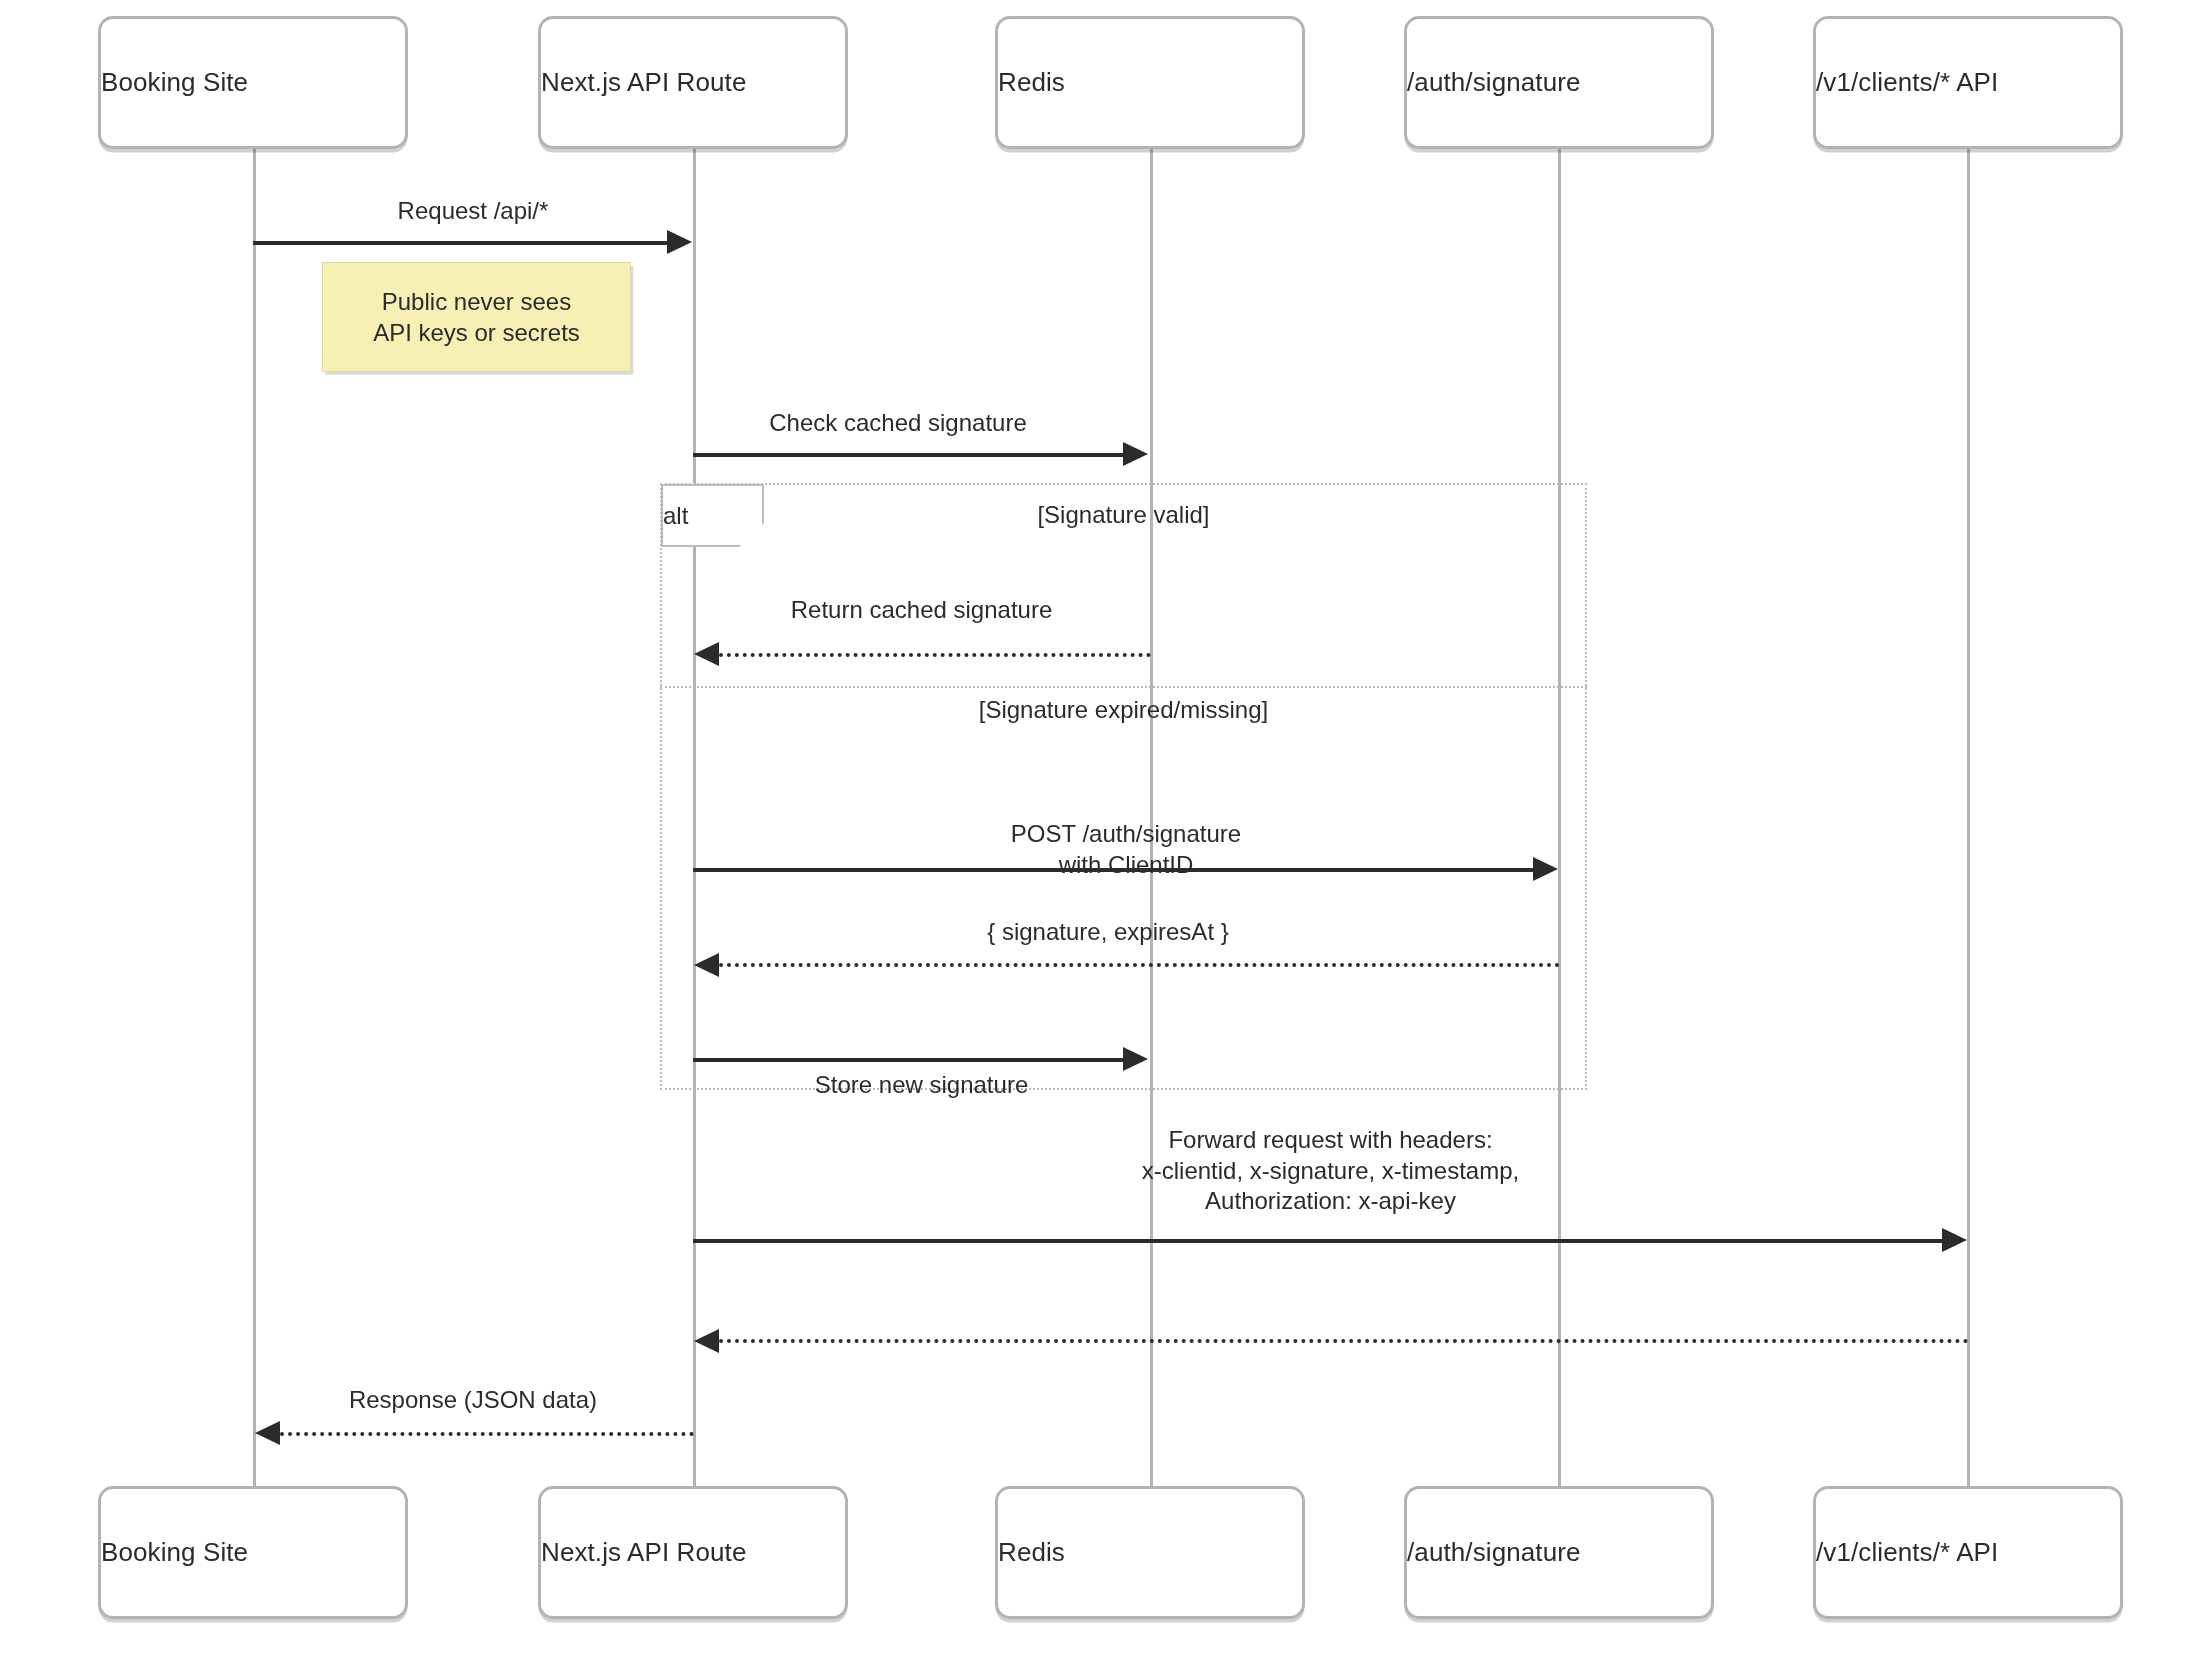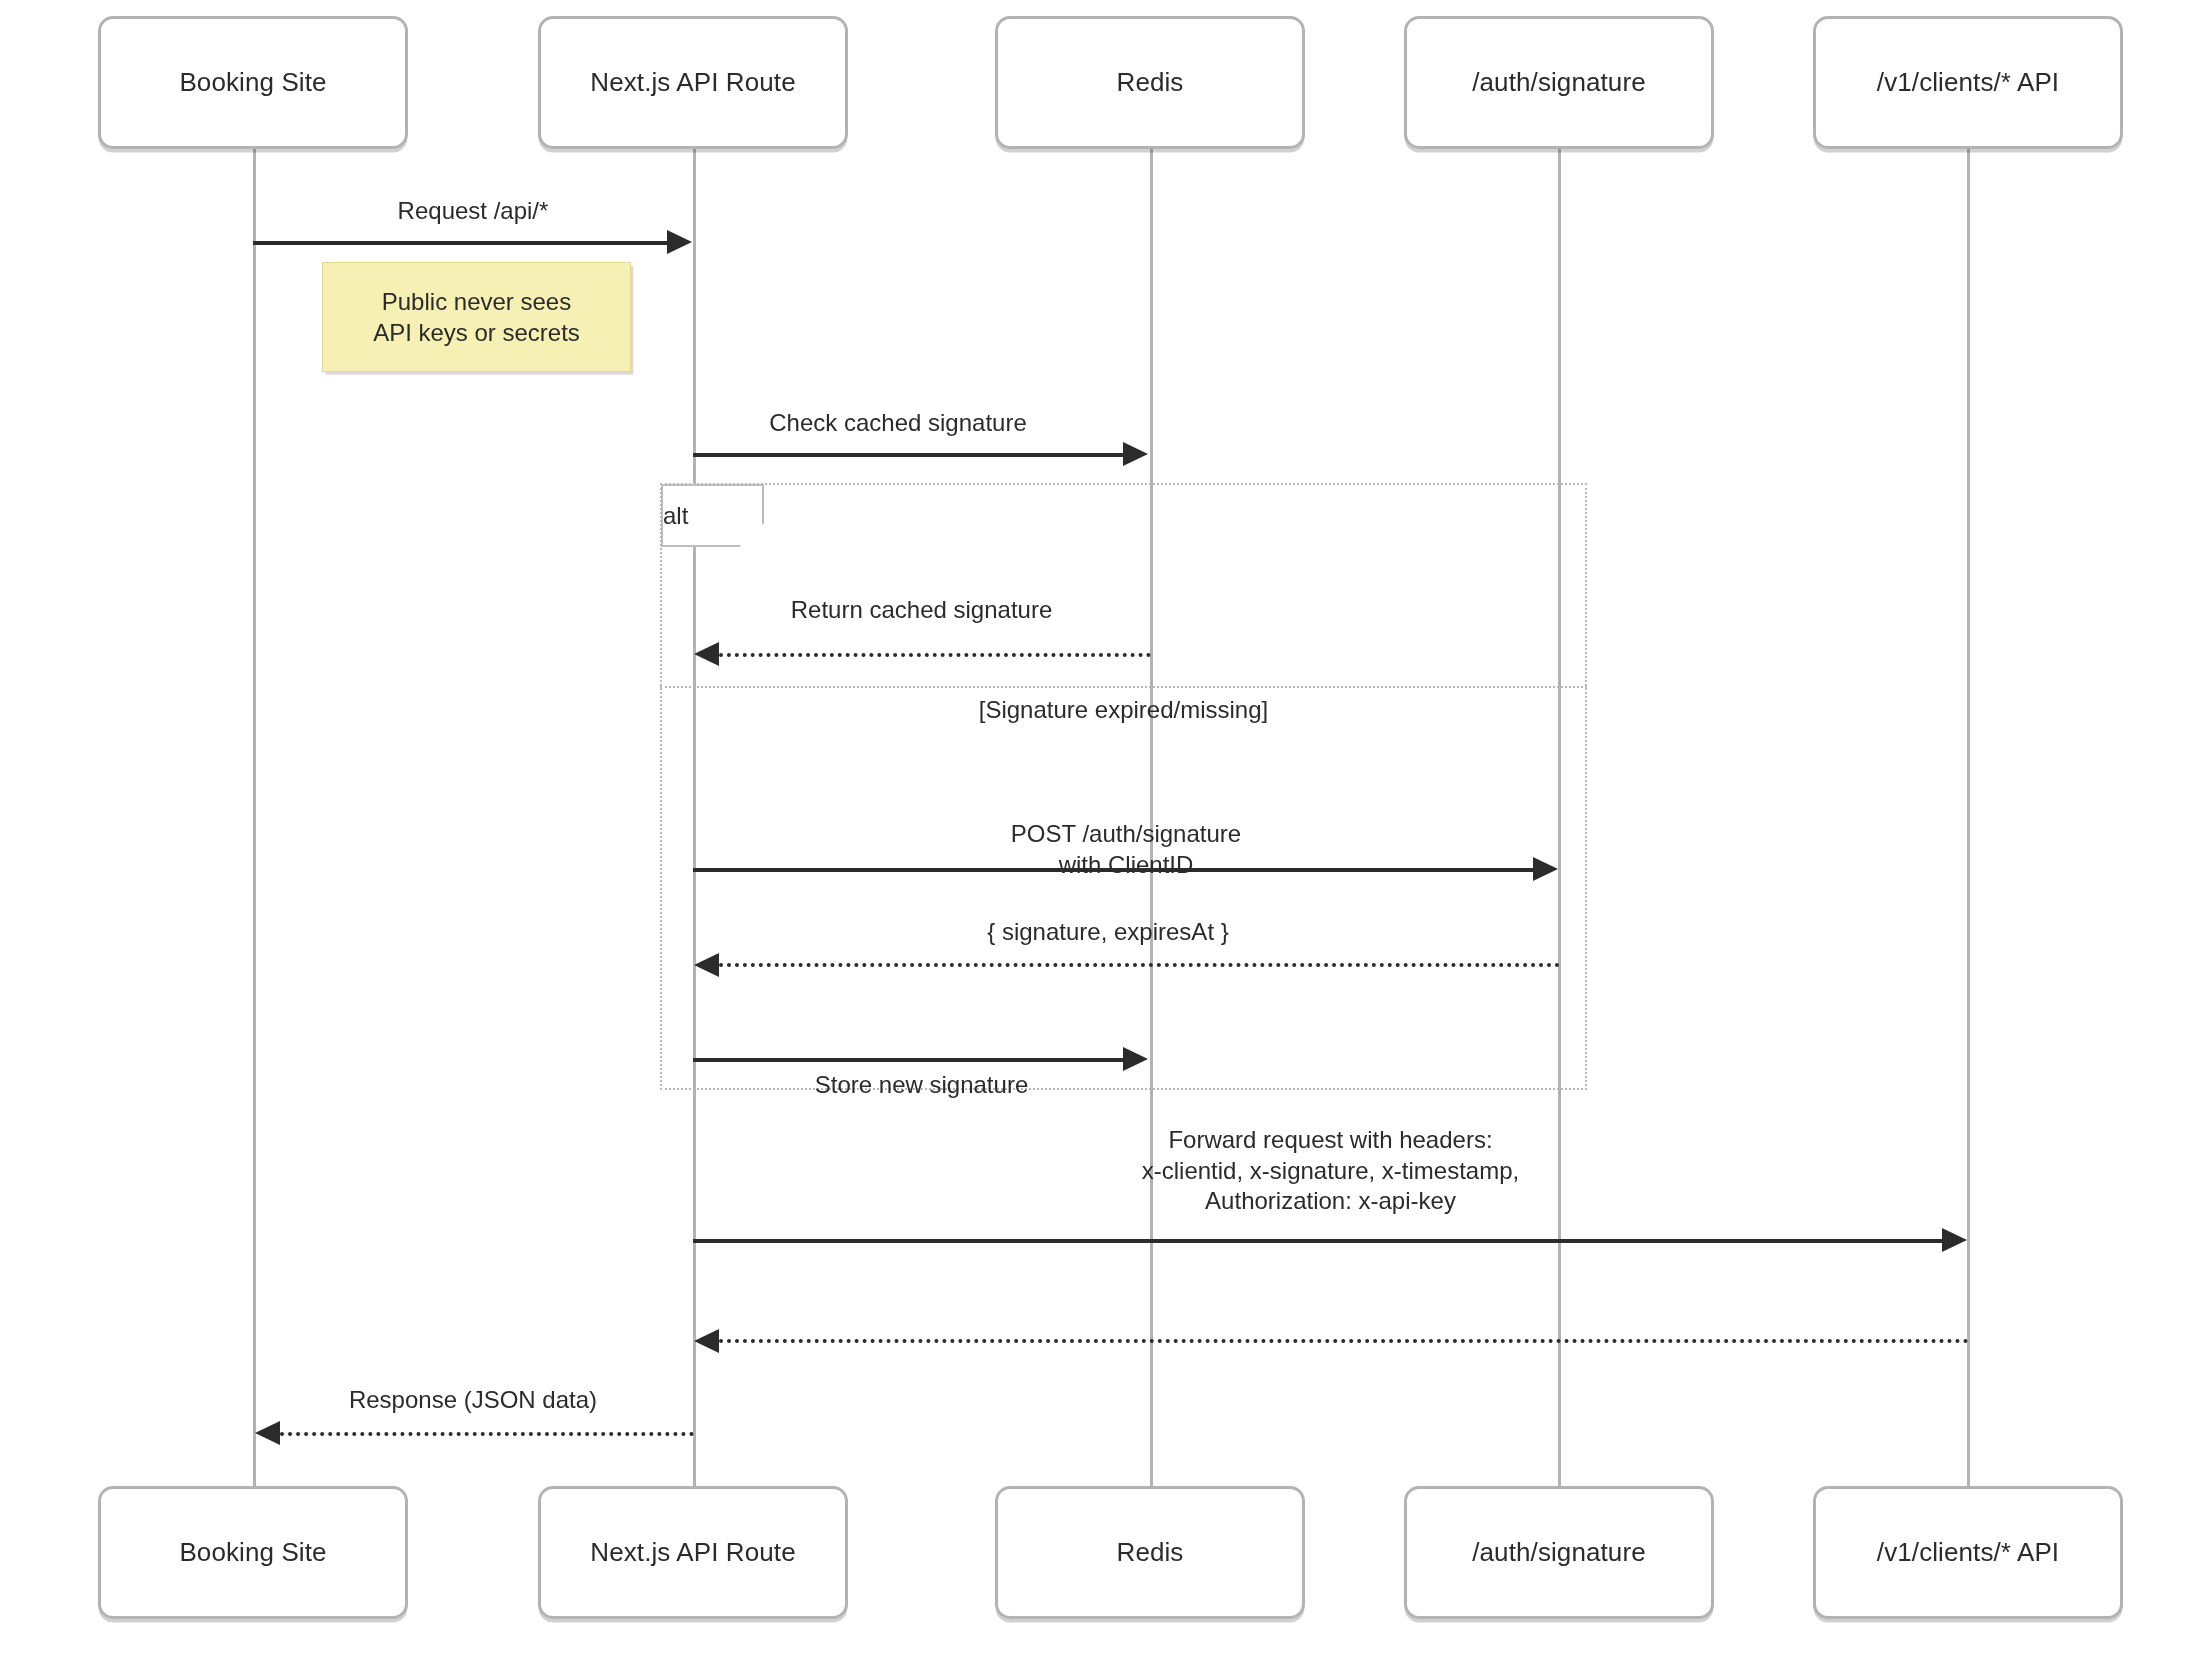--- a/index.html
+++ b/index.html
@@ -19,21 +19,20 @@
   }
   
   .pbox {
     position: absolute;
     box-sizing: border-box;
     background: #ffffff;
     border: 3.4px solid #b3b3b3;
     border-radius: 15px;
     display: flex;
     align-items: center;
-    justify-content: center;
     box-shadow: 0 4px 0 -0.6px rgba(0,0,0,0.18);
   }
   .pbox span {
     font-size: 26px;
     color: #2b2b2b;
     white-space: nowrap;
     letter-spacing: 0.1px;
   }
   
   .lifeline {
@@ -166,20 +165,21 @@
 
   <div class="msg-label" style="left:693px; top:408px; width:410px;">Check cached signature</div>
   <div class="msg-line" style="left:693px; top:453px; width:432px;"></div>
   <div class="arrowhead right" style="left:1123px; top:442px;"></div>
 
   <div class="frag" style="left:660px; top:483px; width:927px; height:607px;"></div>
   <div class="frag-divider" style="left:660px; top:686px; width:927px;"></div>
   <div class="frag-tab" style="left:661px; top:484px; width:103px; height:63px;">
     <span>alt</span>
   </div>
+  <div class="frag-cond" style="left:807px; top:501px; width:633px;">[Signature valid]</div>
   <div class="frag-cond" style="left:807px; top:696px; width:633px;">[Signature expired/missing]</div>
 
   <div class="msg-label" style="left:693px; top:595px; width:457px;">Return cached signature</div>
   <div class="msg-line dashed" style="left:719px; top:653px; width:432px;"></div>
   <div class="arrowhead left" style="left:694px; top:642px;"></div>
 
   <div class="msg-label" style="left:693px; top:819px; width:866px;">POST /auth/signature
 with ClientID</div>
   <div class="msg-line" style="left:693px; top:868px; width:841px;"></div>
   <div class="arrowhead right" style="left:1533px; top:857px;"></div>

